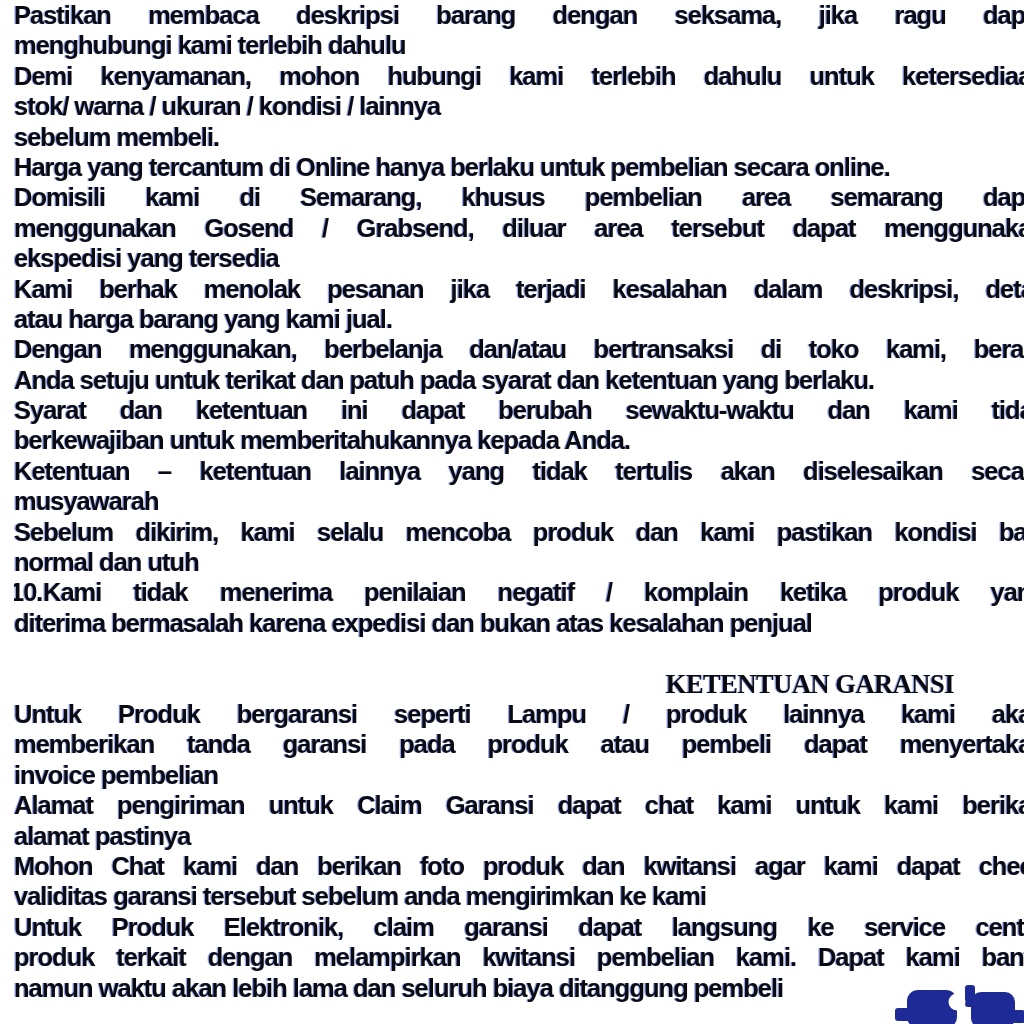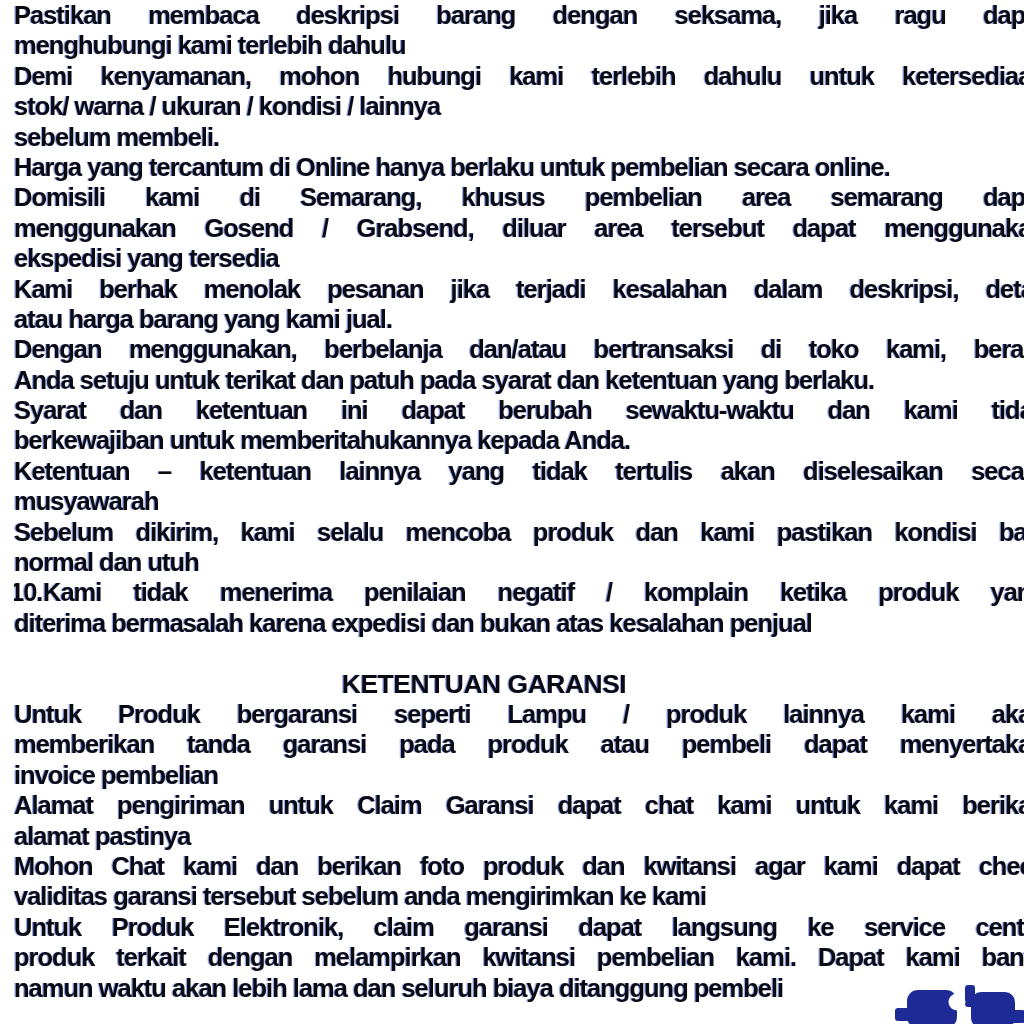--- a/index.html
+++ b/index.html
@@ -20,23 +20,23 @@
     position:relative;height:30.4px;overflow:hidden;
     white-space:nowrap;text-align:left;width:1032px;
   }
   .line.j{
     white-space:normal;
     text-align:justify;
     text-align-last:justify;
   }
   .marker{position:absolute;left:-33px;top:0;}
   #warranty-heading{
-    width:940px;text-align:center;height:30.4px;
+    width:940px;text-align:right;height:30.4px;
     margin-top:30.4px;overflow:hidden;
-    font-size:26.5px;letter-spacing:-0.5px;
+    font-size:26.5px;letter-spacing:-0.5px;font-family:Liberation Serif, serif;
   }
   #bottom-icon{
     position:absolute;left:895px;top:984px;width:130px;height:44px;
   }
 </style>
 </head>
 <body style="background: rgb(255, 255, 255);">
 
 <div id="doc" style="color: rgb(10, 10, 18);">
   <div id="terms-list">

